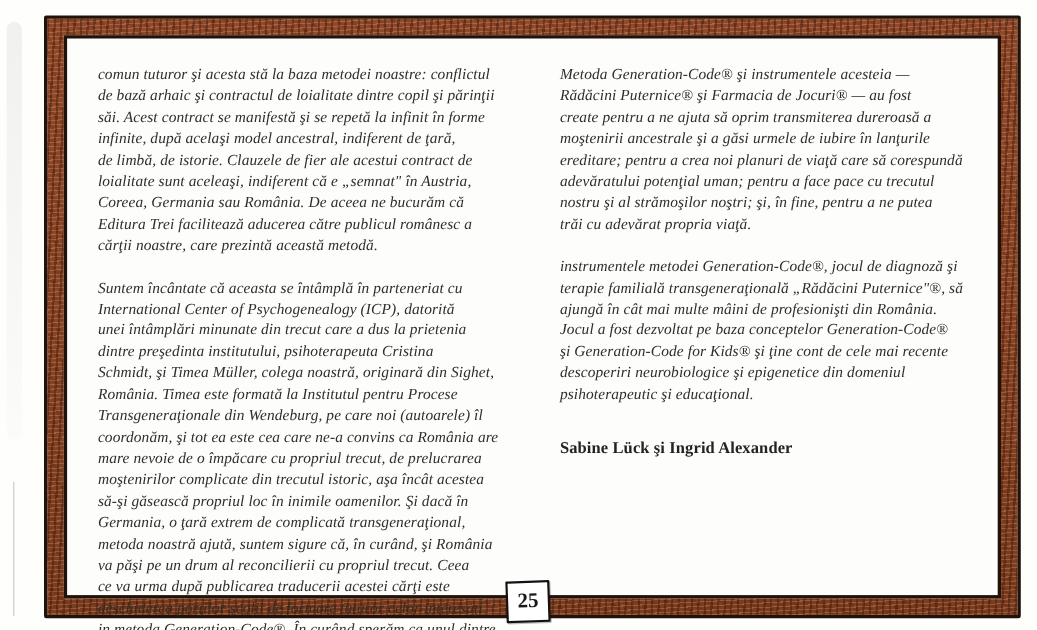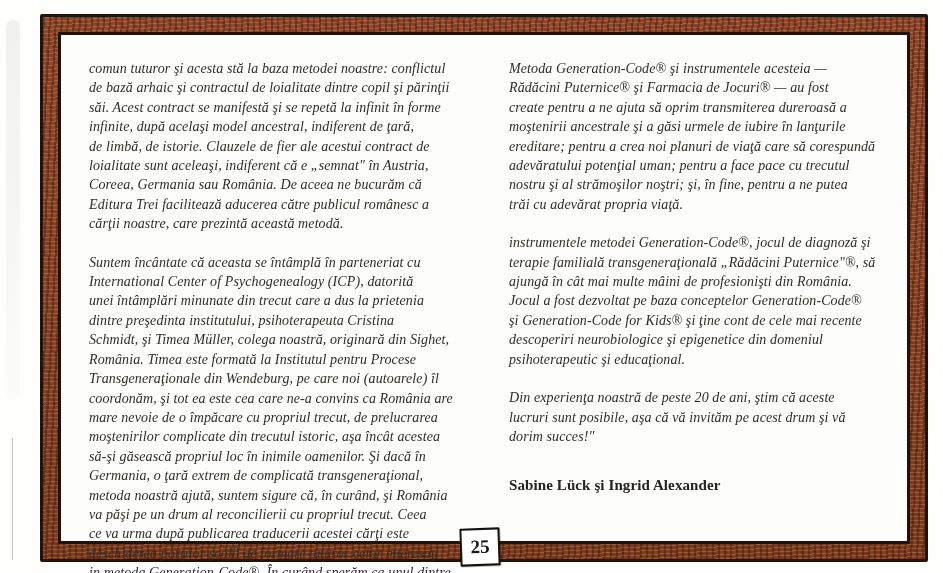--- a/index.html
+++ b/index.html
@@ -159,23 +159,20 @@
 adevăratului potenţial uman; pentru a face pace cu trecutul
 nostru şi al strămoşilor noştri; şi, în fine, pentru a ne putea
 trăi cu adevărat propria viaţă.</p>
           <p>instrumentele metodei Generation-Code®, jocul de diagnoză şi
 terapie familială transgeneraţională „Rădăcini Puternice"®, să
 ajungă în cât mai multe mâini de profesionişti din România.
 Jocul a fost dezvoltat pe baza conceptelor Generation-Code®
 şi Generation-Code for Kids® şi ţine cont de cele mai recente
 descoperiri neurobiologice şi epigenetice din domeniul
 psihoterapeutic şi educaţional.</p>
-          <p>Din experienţa noastră de peste 20 de ani, ştim că aceste
-lucruri sunt posibile, aşa că vă invităm pe acest drum şi vă
-dorim succes!"</p>
           <p class="signature">Sabine Lück şi Ingrid Alexander</p>
         </div>
 
       </div>
     </div>
   </div>
 
   <div class="page-number-box">
     <span>25</span>
   </div>

